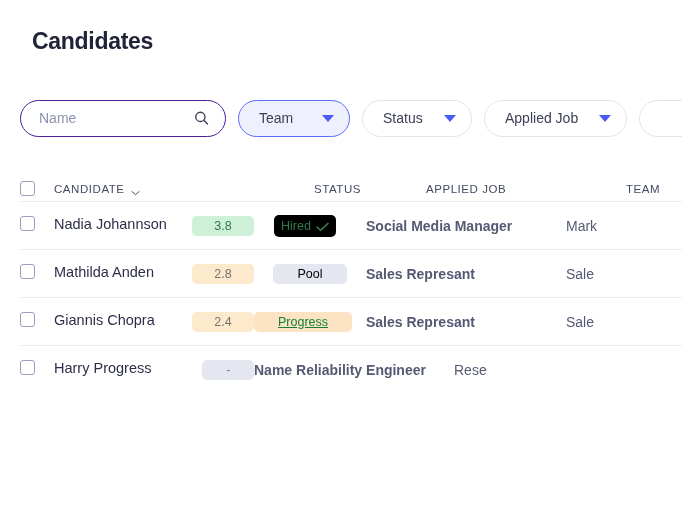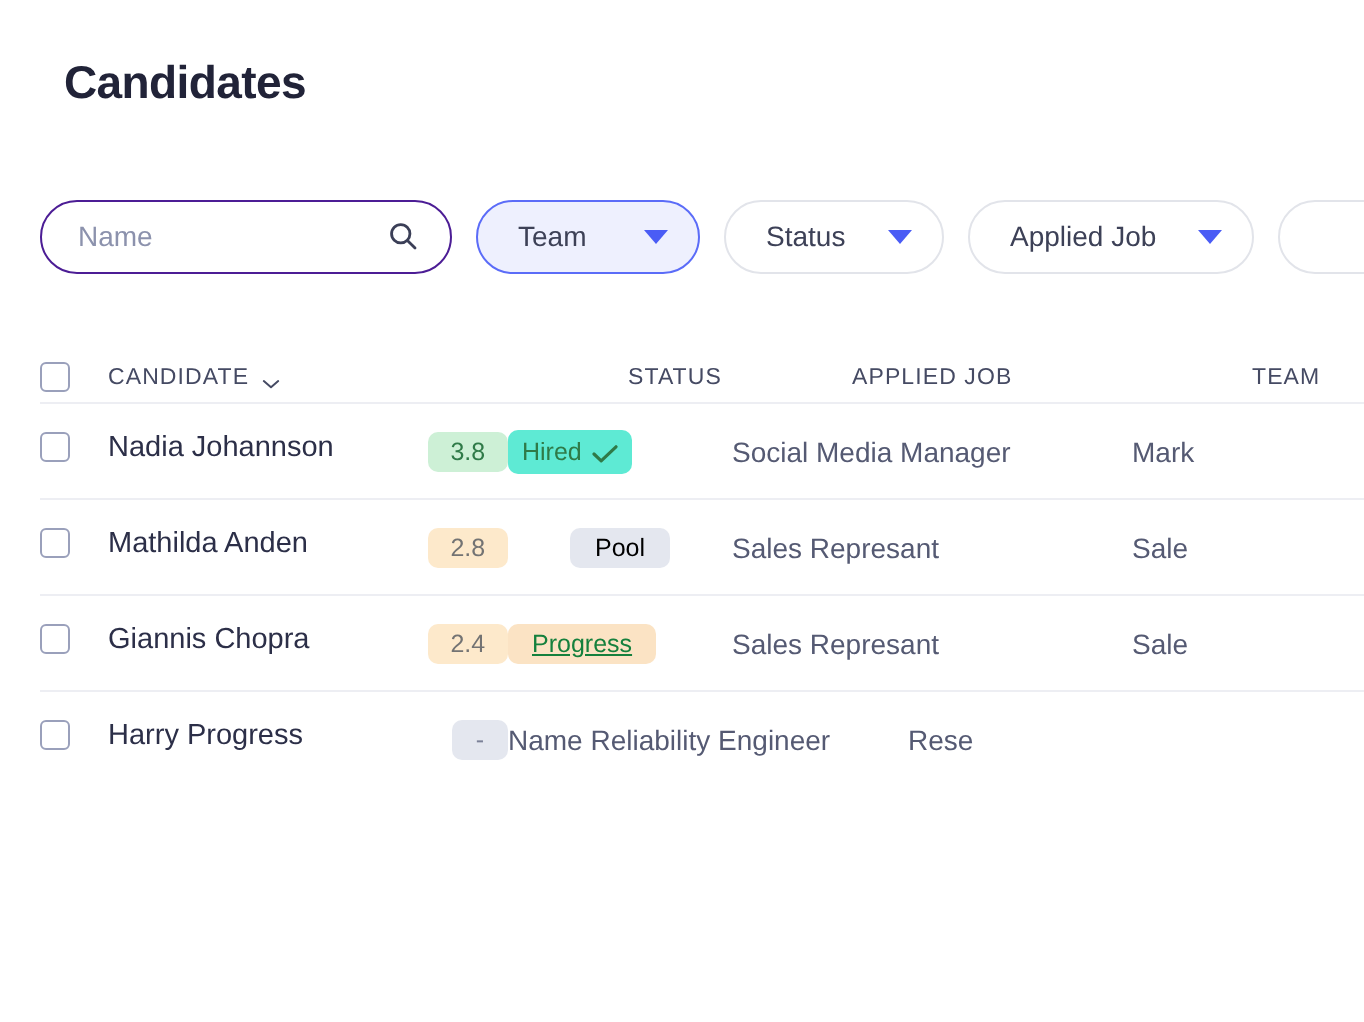--- a/index.html
+++ b/index.html
@@ -169,40 +169,41 @@
     white-space: nowrap;
     width: 172px;
   }
 
   .badge {
     display: inline-flex;
     align-items: center;
     justify-content: center;
     height: 20px;
     min-width: 28px;
-    padding: 0 12px;
+    padding: 0 24px;
     border-radius: 5px;
     font-size: 12.5px;
     white-space: nowrap;
   }
   .score-green  { background: #cdf0d6; color: #2f7a48; }
   .score-orange { background: #fde9cb; color: #737373; }
   .score-gray   { background: #e4e7ef; color: #7b8198; }
 
   .status-cell { width: 112px; display: flex; align-items: center; }
-  .status-hired    { background: #5eead4; color: #2f7a48; gap: 5px; padding: 11px 7px; }
+  .status-hired    { background: #000000; color: #2f7a48; gap: 5px; padding: 11px 7px; margin-left: 20px; }
   .status-pool     { background: #e4e7ef; color: #000000; }
   .status-progress { background: #fbe3c4; color: #15803d; text-decoration: underline; }
   .status-new      { background: #cbe7fb; color: #2a6fb5; }
 
   .job-cell {
     width: 200px;
     font-size: 14px;
     color: #555a73;
     white-space: nowrap;
+    font-weight: bold;
   }
   .team-cell {
     width: 140px;
     font-size: 14px;
     color: #555a73;
     white-space: nowrap;
   }
   .check-glyph { width: 13px; height: 10px; display:block; }
 </style>
 </head>

